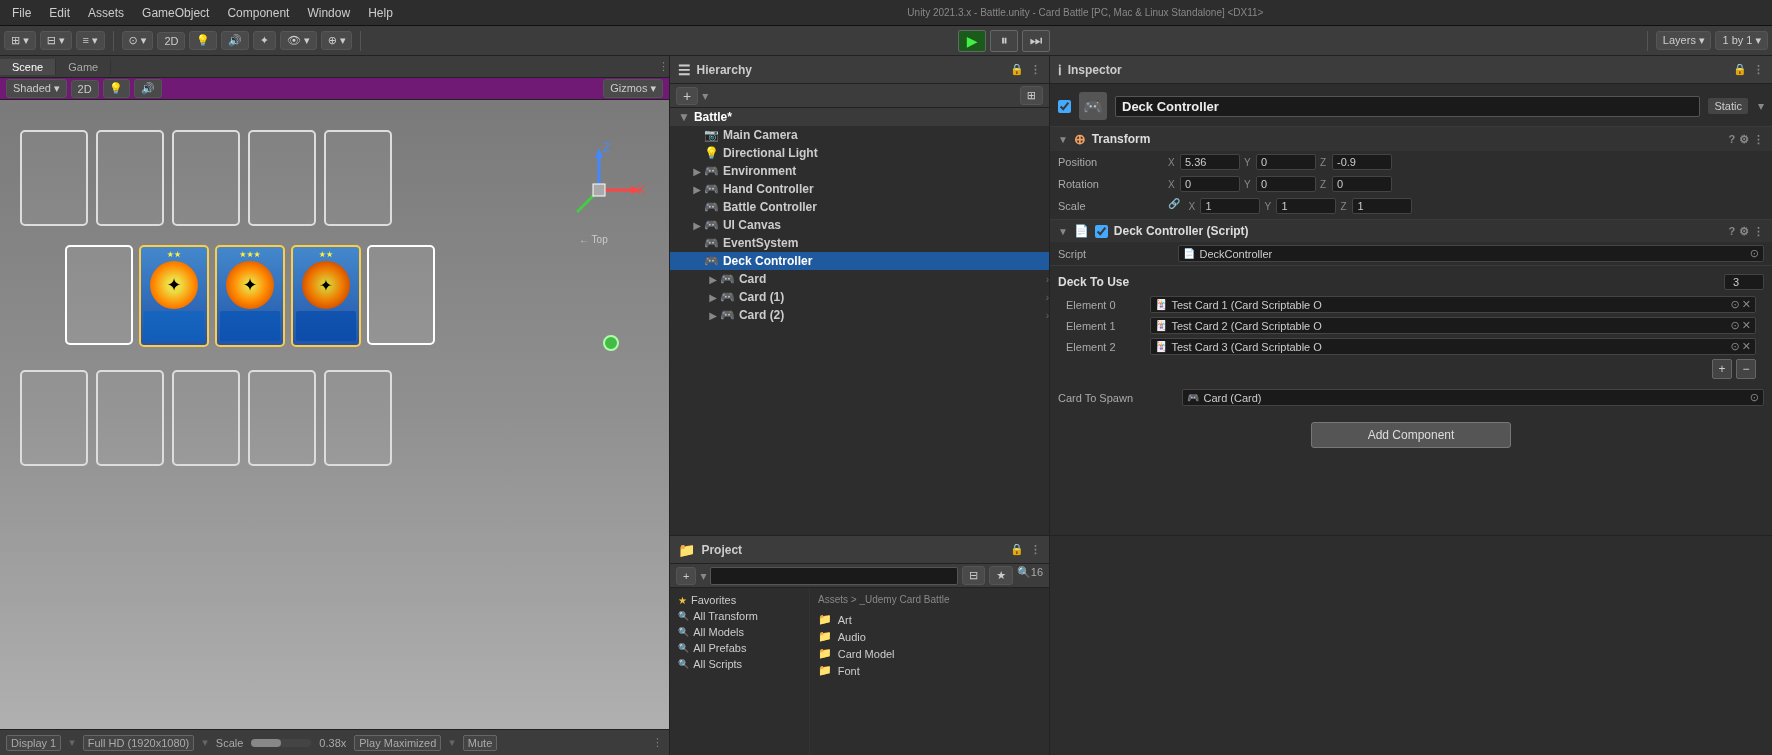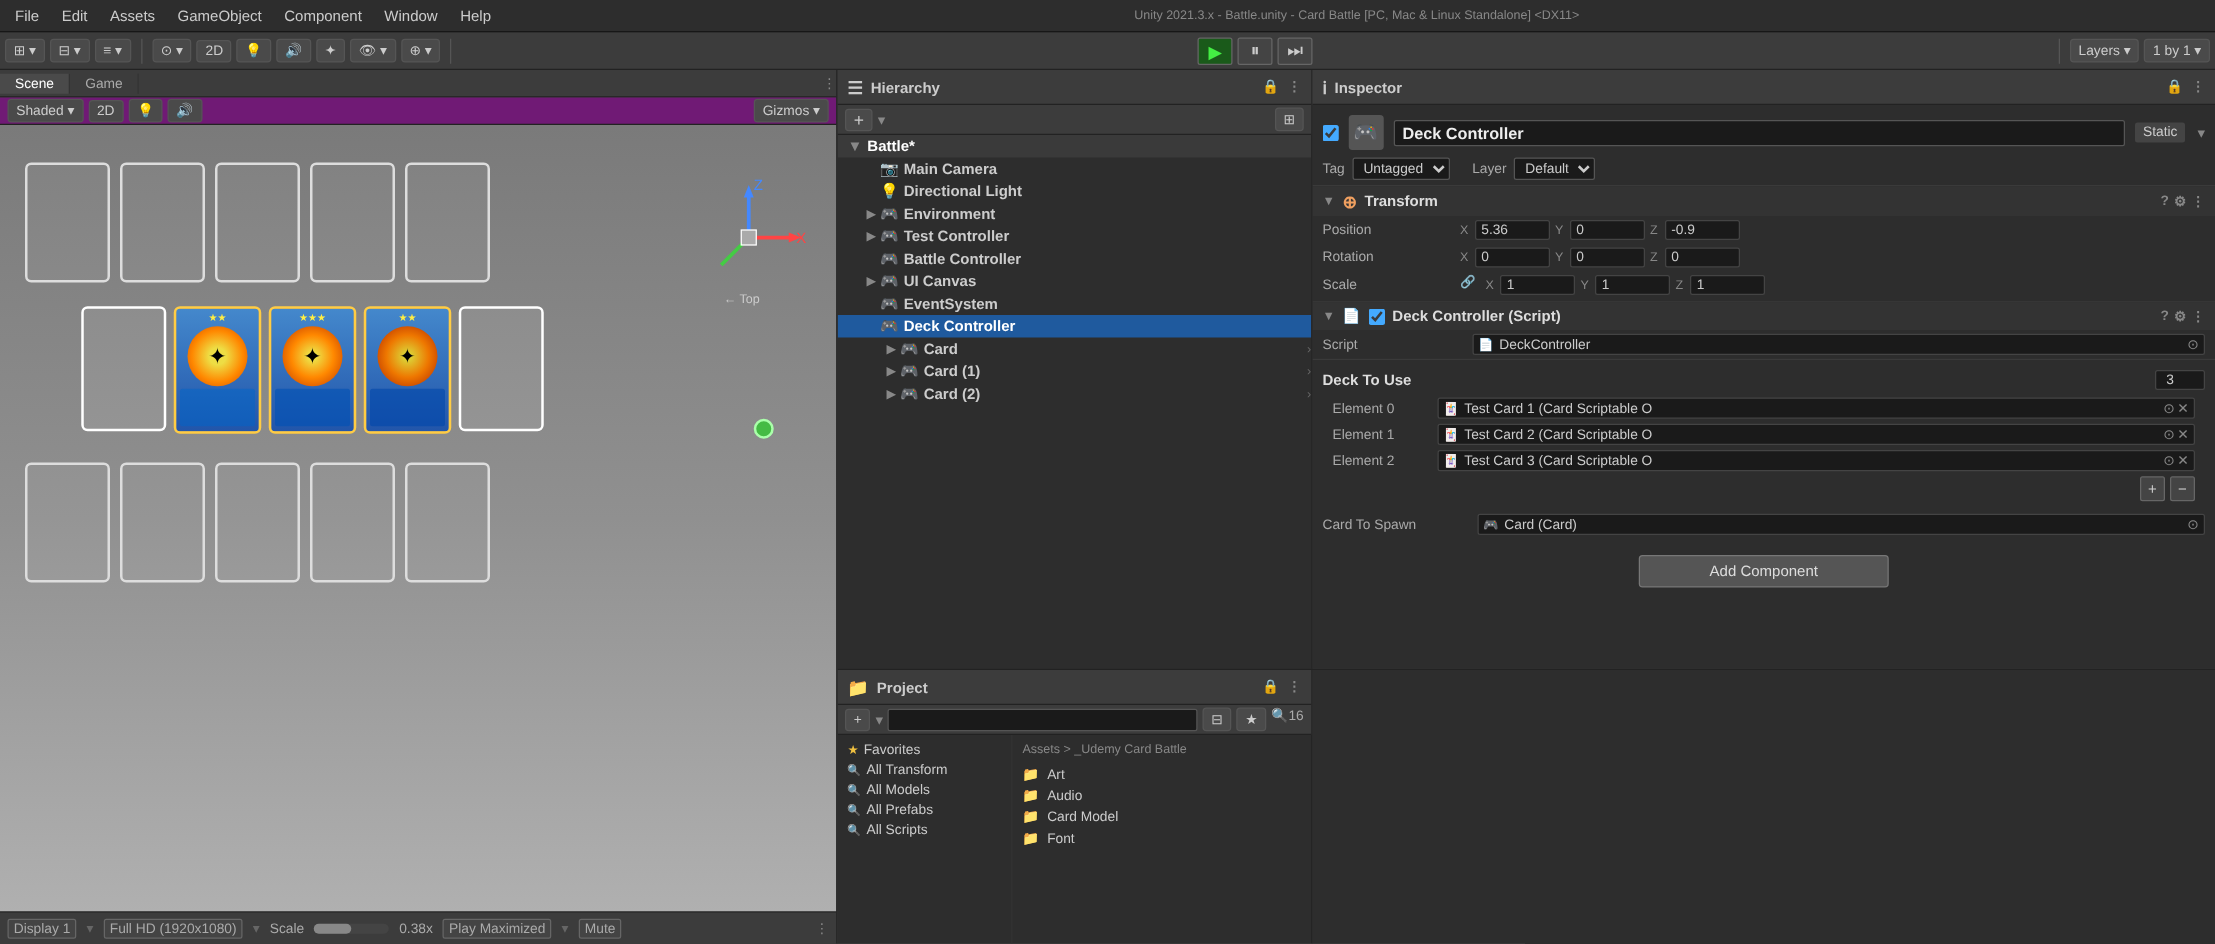--- a/index.html
+++ b/index.html
@@ -724,21 +724,21 @@
             <span class="hier-indent" style="width:20px"></span>
             <span class="hier-arrow" style="color:#888;">▶</span>
             <span class="hier-icon">🎮</span>
             <span class="hier-label">Environment</span>
           </div>
 
           <div class="hier-item">
             <span class="hier-indent" style="width:20px"></span>
             <span class="hier-arrow" style="color:#888;">▶</span>
             <span class="hier-icon">🎮</span>
-            <span class="hier-label">Test Controller</span>
+            <span class="hier-label">Hand Controller</span>
           </div>
 
           <div class="hier-item">
             <span class="hier-indent" style="width:20px"></span>
             <span class="hier-arrow"></span>
             <span class="hier-icon">🎮</span>
             <span class="hier-label">Battle Controller</span>
           </div>
 
           <div class="hier-item">
@@ -801,30 +801,20 @@
         <div class="inspector-content">
 
           <div class="insp-title-row">
             <input type="checkbox" checked="" style="accent-color: rgb(68, 170, 255);">
             <div class="insp-obj-icon">🎮</div>
             <input type="text" value="Deck Controller" style="flex: 1 1 0%; background: rgb(26, 26, 26); border: 1px solid rgb(85, 85, 85); color: rgb(238, 238, 238); font-size: 13px; font-weight: bold; padding: 2px 6px; border-radius: 2px;">
             <span class="insp-static">Static</span>
             <span style="color:#888;margin-left:2px;">▾</span>
           </div>
 
-          <div class="insp-tag-row">
-            <span>Tag</span>
-            <select class="insp-dropdown">
-              <option>Untagged</option>
-            </select>
-            <span style="margin-left:12px;">Layer</span>
-            <select class="insp-dropdown">
-              <option>Default</option>
-            </select>
-          </div>
 
           <div class="component-section">
             <div class="component-header">
               <span class="comp-toggle">▼</span>
               <span style="color:#f0a060;font-size:14px;">⊕</span>
               <span>Transform</span>
               <div style="margin-left:auto;display:flex;gap:4px;">
                 <span style="color:#888;font-size:11px;">?</span>
                 <span style="color:#888;font-size:11px;">⚙</span>
                 <span style="color:#888;font-size:11px;">⋮</span>

